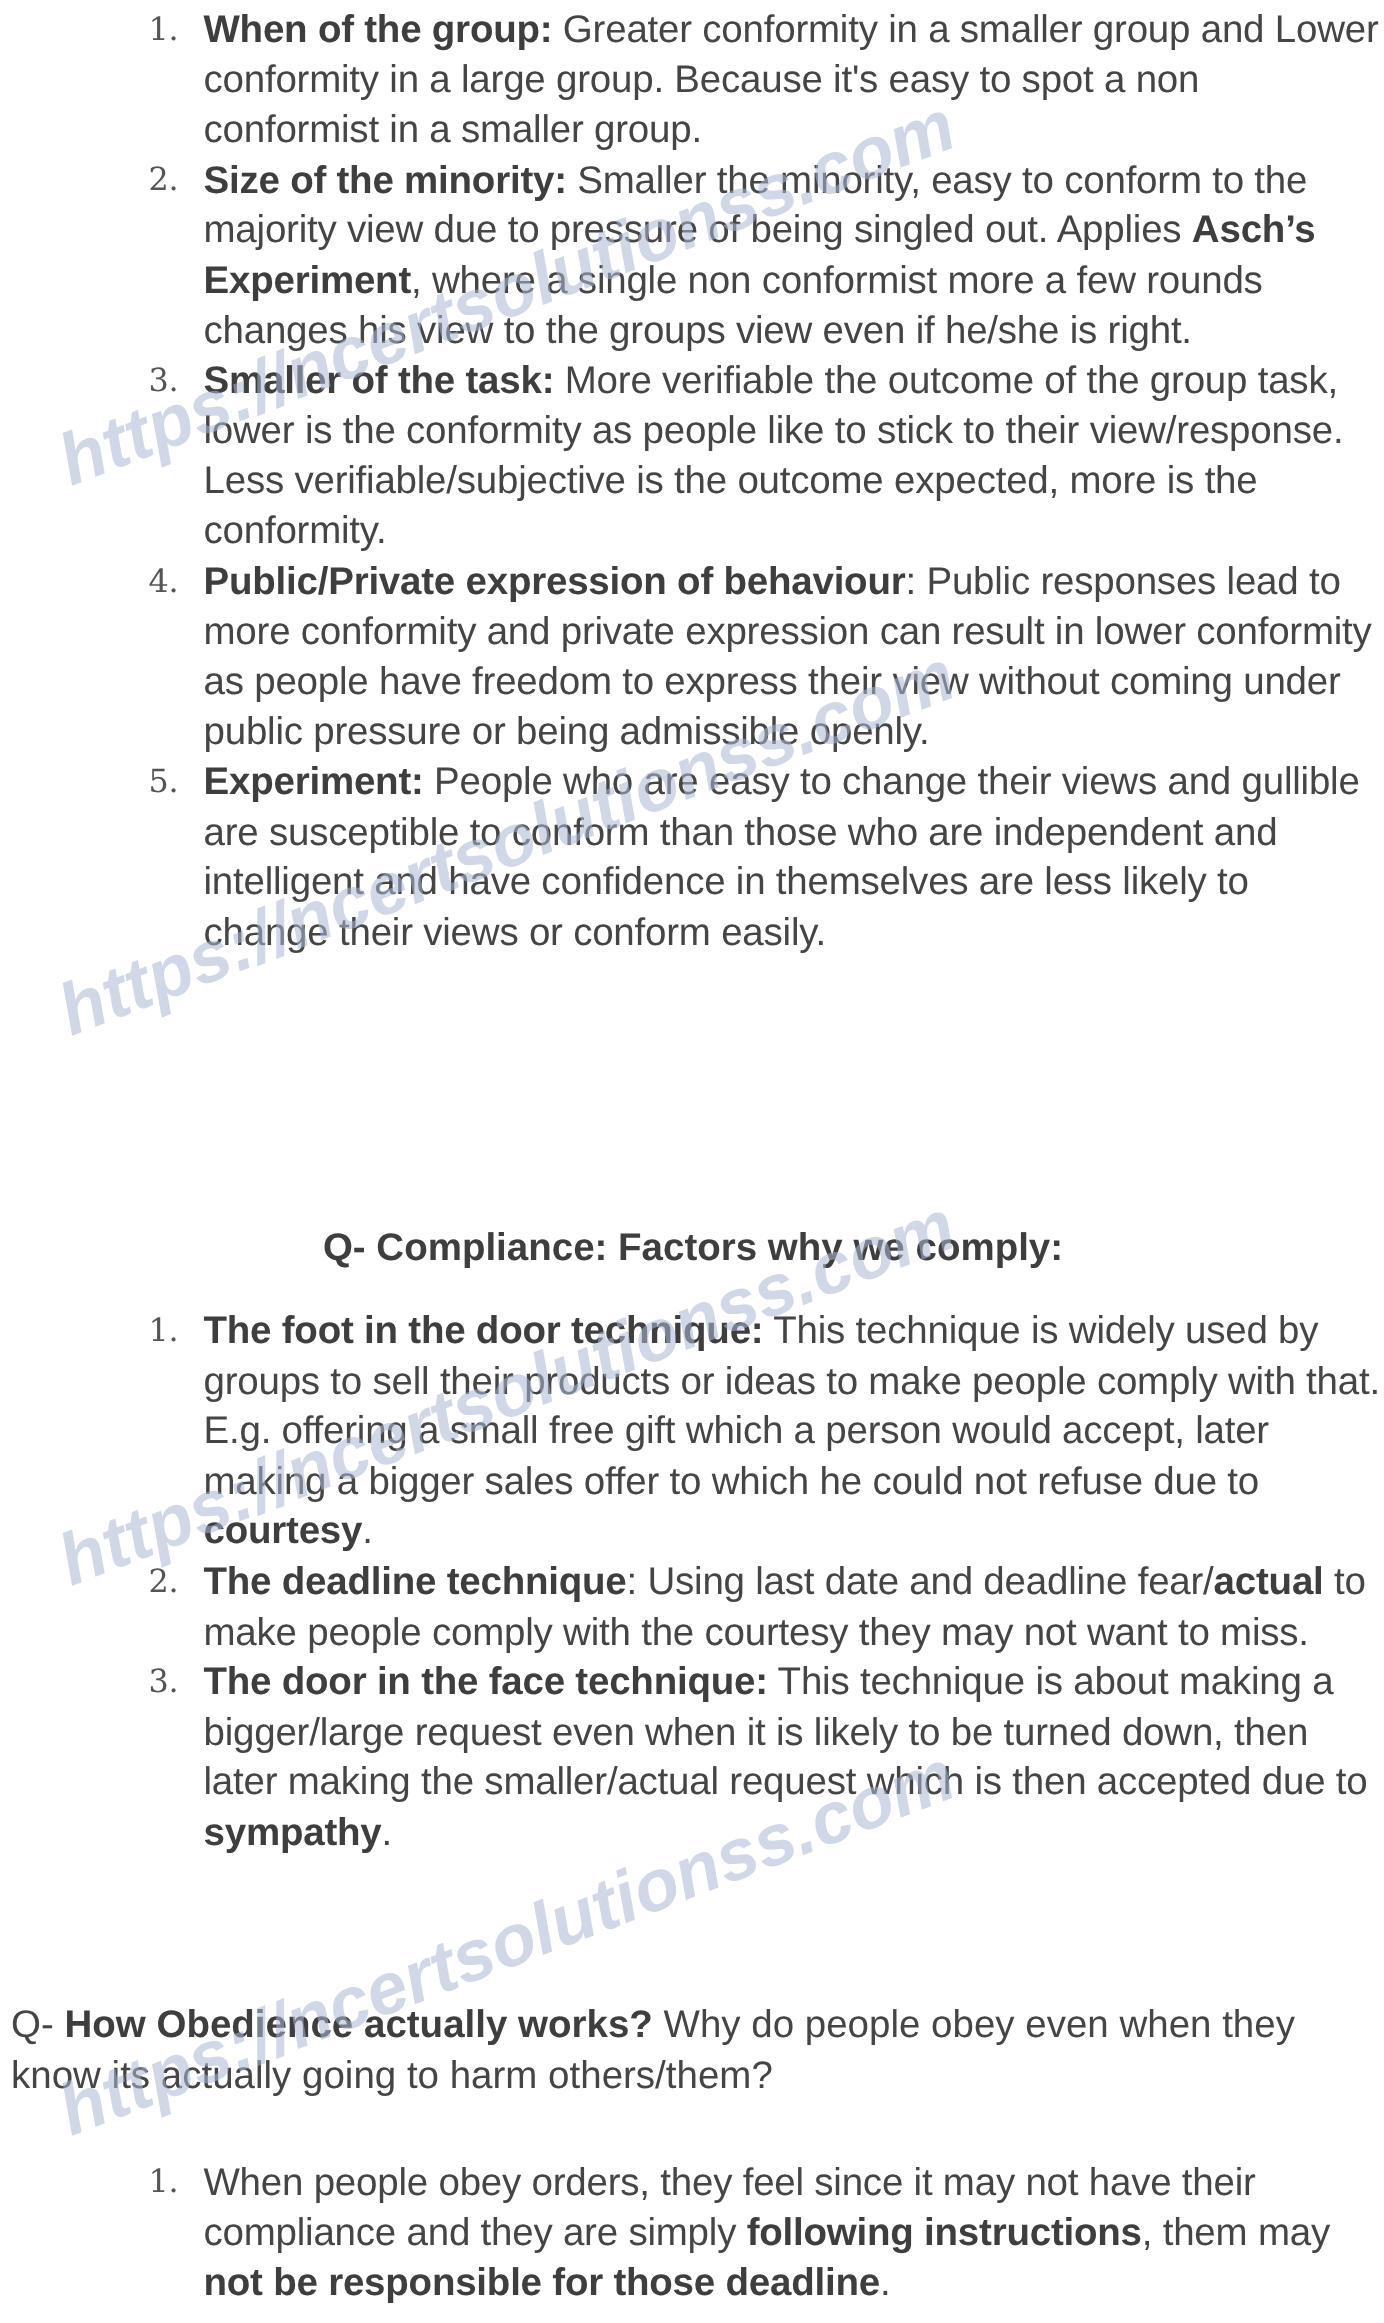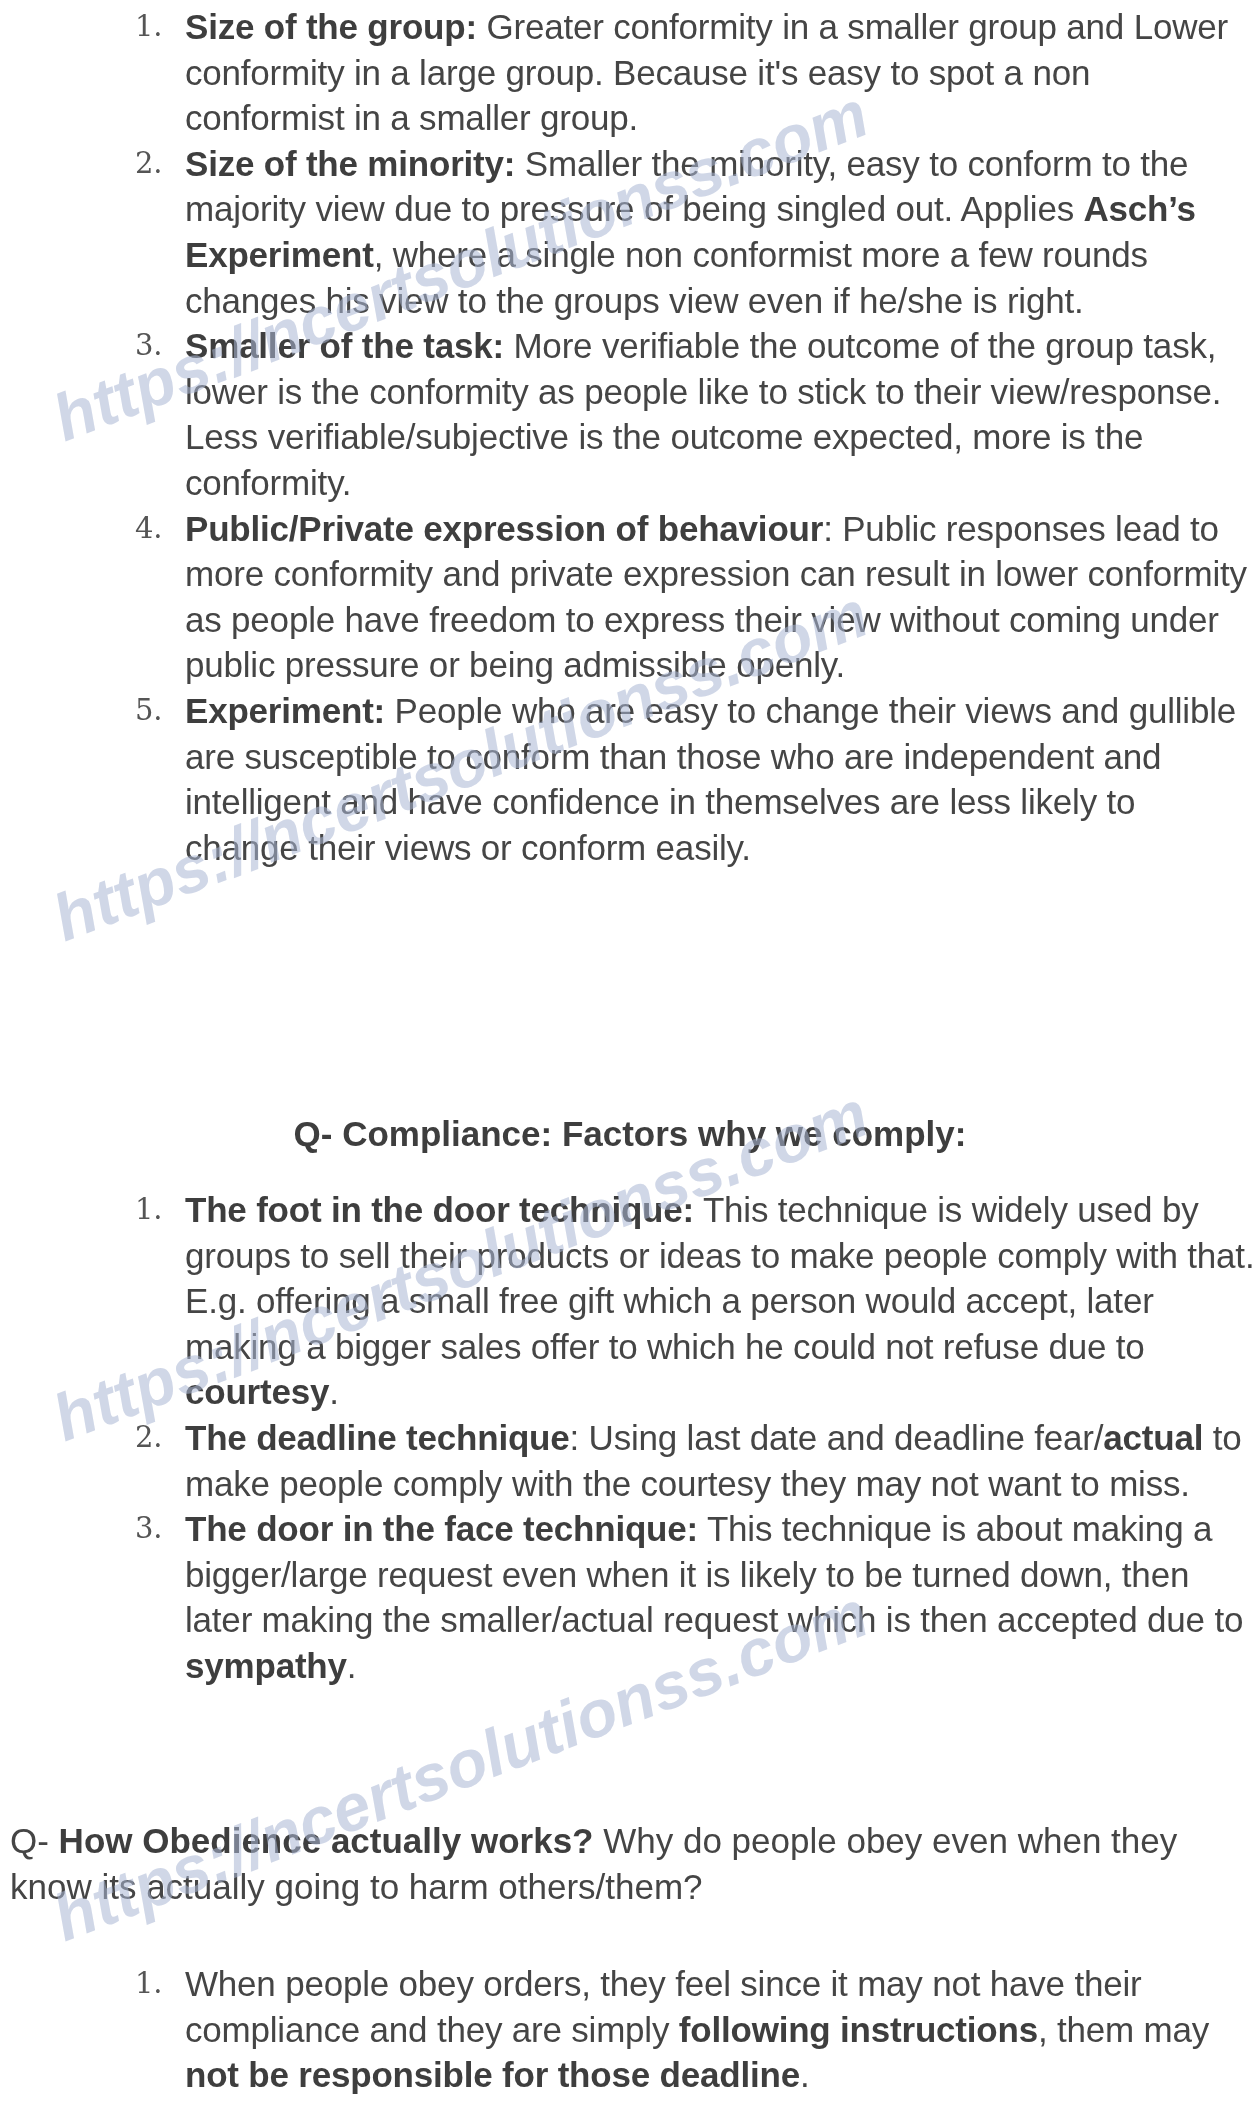--- a/index.html
+++ b/index.html
@@ -18,21 +18,21 @@
   .list3{position:absolute;top:1961px;left:0;width:1258px;}
   .wm{position:absolute;font-family:"Liberation Sans",sans-serif;font-weight:bold;font-style:italic;
       font-size:66px;color:rgba(170,182,212,0.55);transform-origin:left bottom;white-space:nowrap;pointer-events:none;}
 </style>
 </head>
 <body>
 
 <div class="page">
 
   <ol class="list1">
-    <li><span class="num">1.</span><b>Size of the group:</b><span> Greater conformity in a smaller group and Lower conformity in a large group. Because it's easy to spot a non conformist in a smaller group.</span></li>
+    <li><span class="num">1.</span><b>When of the group:</b><span> Greater conformity in a smaller group and Lower conformity in a large group. Because it's easy to spot a non conformist in a smaller group.</span></li>
     <li><span class="num">2.</span><b>Size of the minority:</b><span> Smaller the minority, easy to conform to the majority view due to pressure of being singled out. Applies </span><b>Asch’s Experiment</b><span>, where a single non conformist more a few rounds changes his view to the groups view even if he/she is right.</span></li>
     <li><span class="num">3.</span><b>Smaller of the task:</b><span> More verifiable the outcome of the group task, lower is the conformity as people like to stick to their view/response. Less verifiable/subjective is the outcome expected, more is the conformity.</span></li>
     <li><span class="num">4.</span><b>Public/Private expression of behaviour</b><span>: Public responses lead to more conformity and private expression can result in lower conformity as people have freedom to express their view without coming under public pressure or being admissible openly.</span></li>
     <li><span class="num">5.</span><b>Experiment:</b><span> People who are easy to change their views and gullible are susceptible to conform than those who are independent and intelligent and have confidence in themselves are less likely to change their views or conform easily.</span></li>
   </ol>
 
   <div class="q q1">Q- Compliance: Factors why we comply:</div>
 
   <ol class="list2">
     <li><span class="num">1.</span><b>The foot in the door technique:</b><span> This technique is widely used by groups to sell their products or ideas to make people comply with that. E.g. offering a small free gift which a person would accept, later making a bigger sales offer to which he could not refuse due to </span><b>courtesy</b><span>.</span></li>

